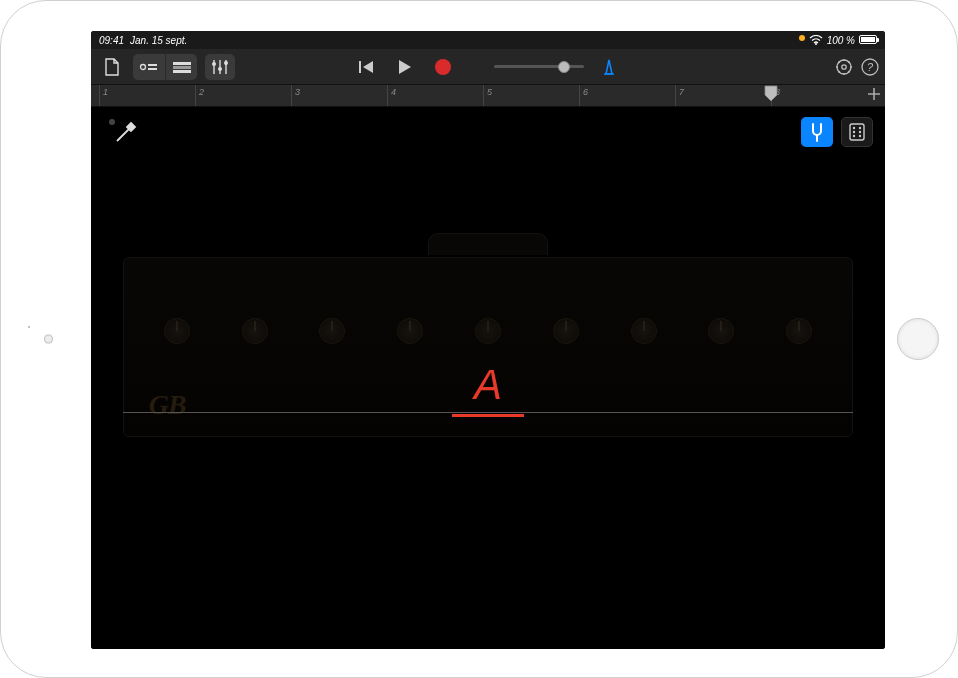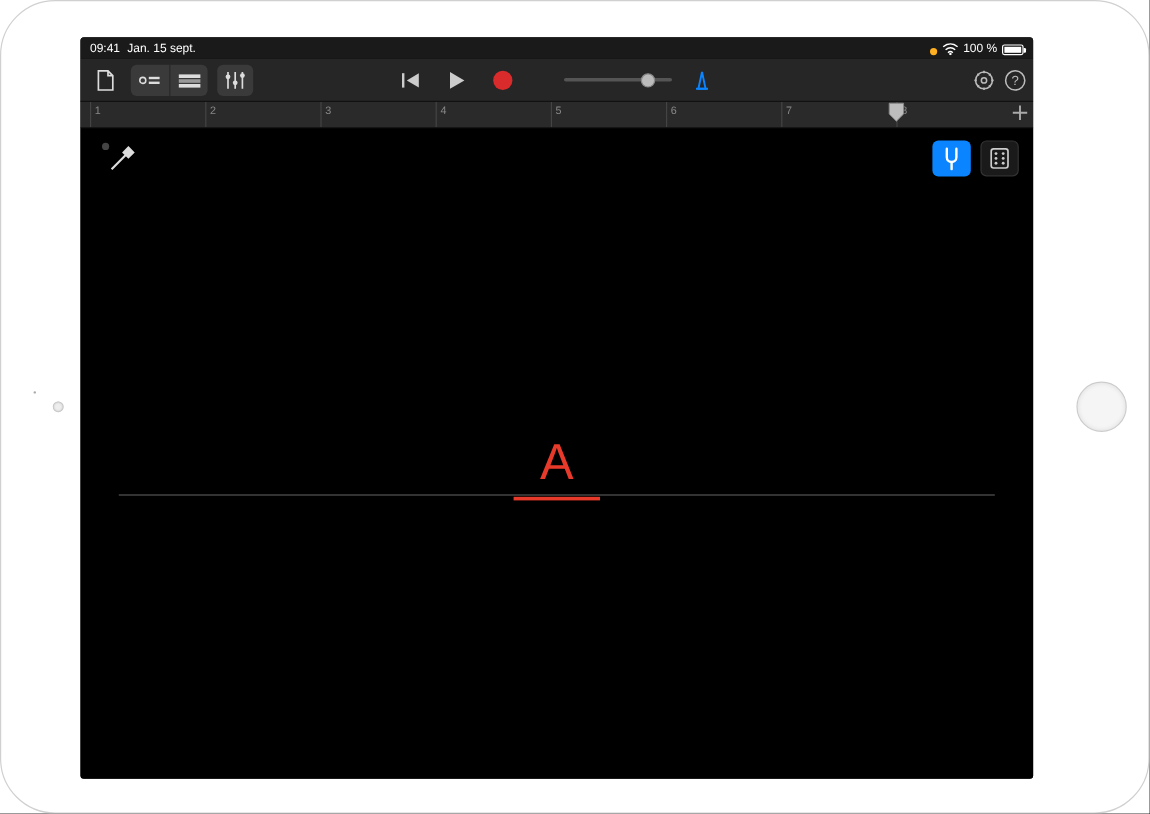--- a/index.html
+++ b/index.html
@@ -46,41 +46,42 @@
     transform: translateY(-50%);
     width: 42px;
     height: 42px;
     border-radius: 50%;
     background: #f5f5f5;
     border: 1px solid #ccc;
     box-shadow: inset 0 0 4px rgba(0,0,0,0.1);
   }
   .screen {
     position: absolute;
-    left: 66px;
+    left: 90px;
     top: 30px;
     width: 794px;
     height: 618px;
     background: #000;
     border-radius: 3px;
     overflow: hidden;
+    font-style: italic;
   }
   
   .status-bar {
     height: 18px;
     background: #1a1a1a;
     color: #fff;
     font-size: 10px;
     display: flex;
     align-items: center;
     padding: 0 8px;
     justify-content: space-between;
   }
   .status-left { display: flex; align-items: center; gap: 6px; }
-  .status-right { display: flex; align-items: flex-end; gap: 4px; }
+  .status-right { display: flex; align-items: flex-start; gap: 4px; }
   .battery-icon {
     width: 18px; height: 9px;
     border: 1px solid #fff;
     border-radius: 2px;
     position: relative;
   }
   .battery-icon::after {
     content: "";
     position: absolute;
     right: -3px; top: 2px;
@@ -440,20 +441,35 @@
             <circle cx="6" cy="6" r="1.2" fill="#ccc"></circle>
             <circle cx="12" cy="6" r="1.2" fill="#ccc"></circle>
             <circle cx="6" cy="10" r="1.2" fill="#ccc"></circle>
             <circle cx="12" cy="10" r="1.2" fill="#ccc"></circle>
             <circle cx="6" cy="14" r="1.2" fill="#ccc"></circle>
             <circle cx="12" cy="14" r="1.2" fill="#ccc"></circle>
           </svg>
         </div>
       </div>
 
+      <div class="amp-bg">
+        <div class="amp-handle"></div>
+        <div class="amp-knobs">
+          <div class="amp-knob"></div>
+          <div class="amp-knob"></div>
+          <div class="amp-knob"></div>
+          <div class="amp-knob"></div>
+          <div class="amp-knob"></div>
+          <div class="amp-knob"></div>
+          <div class="amp-knob"></div>
+          <div class="amp-knob"></div>
+          <div class="amp-knob"></div>
+        </div>
+        <div class="amp-logo">GB</div>
+      </div>
 
       <div class="tuner-line"></div>
       <div class="tuner-needle"></div>
       <div class="tuner-note">A</div>
     </div>
 
   </div>
 </div>
 
 </body></html>

